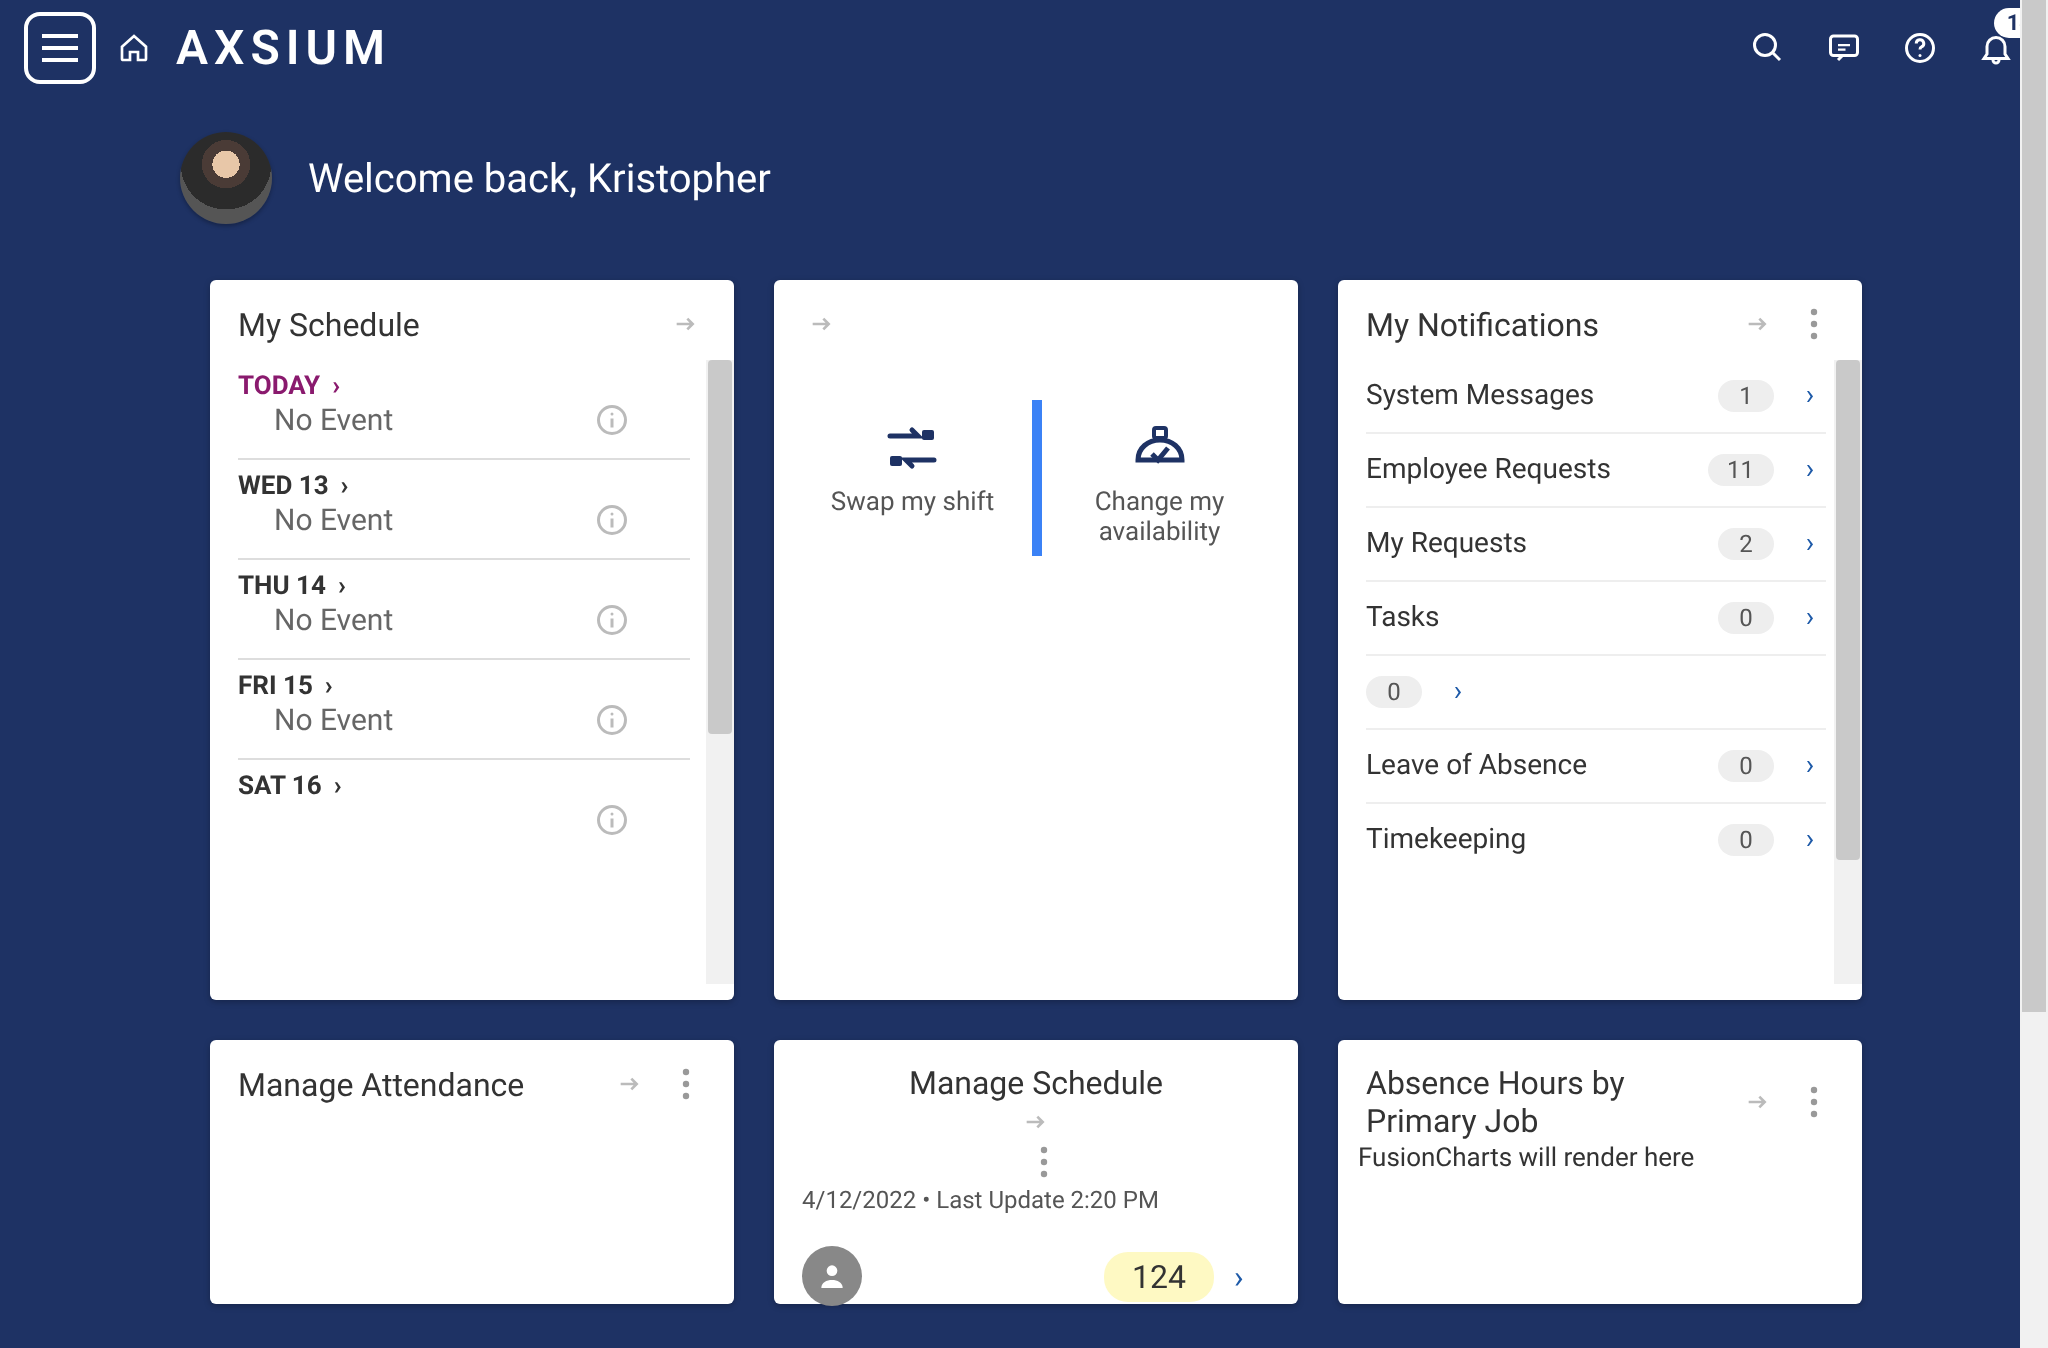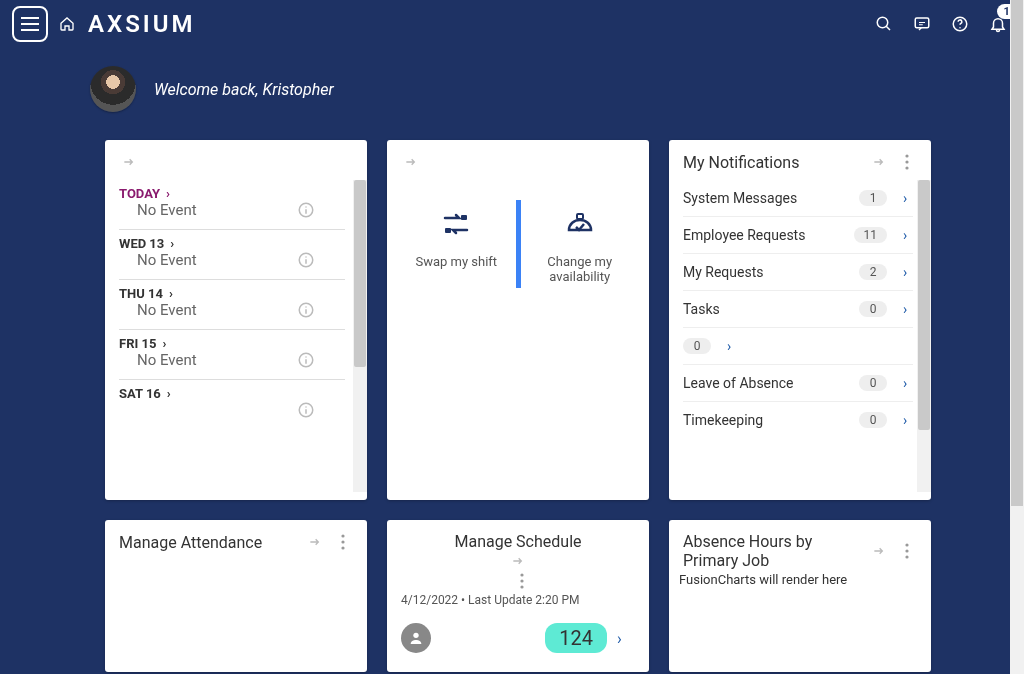--- a/index.html
+++ b/index.html
@@ -55,38 +55,38 @@
     display: flex; align-items: center;
     padding: 18px 0 18px 90px;
     color: #fff;
   }
   .avatar {
     width: 46px; height: 46px; border-radius: 50%;
     background: radial-gradient(circle at 50% 35%, #e8c7a8 0 18%, #4a3b36 18% 32%, #2b2b2b 32% 60%, #555 60% 100%);
     margin-right: 18px;
     box-shadow: 0 1px 2px rgba(0,0,0,.3);
   }
-  .welcome-text { font-size: 16px; font-weight: 400; font-style: italic; }
+  .welcome-text { font-size: 20px; font-weight: 400; }
   .grid {
     padding: 10px 90px 30px 105px;
     display: grid;
     grid-template-columns: 262px 262px 262px;
     gap: 20px;
     overflow-y: auto;
     height: calc(674px - 48px - 82px);
   }
   .card {
     background: #fff;
     border-radius: 3px;
     box-shadow: 0 1px 3px rgba(0,0,0,.25);
     display: flex; flex-direction: column;
     position: relative;
   }
   .card.tall { height: 360px; }
-  .card.short { height: 152px; }
+  .card.short { height: 132px; }
   .card-header {
     display: flex; align-items: center;
     padding: 12px 14px 8px 14px;
     font-size: 16px; color: #333;
   }
   .card-header .title { flex: 1; }
   .hdr-arrow, .hdr-dots { width: 20px; height:20px; display:flex; align-items:center; justify-content:center; color:#999; }
   .hdr-dots { margin-left: 8px; }
   .card-body { flex:1; overflow:hidden; position:relative; }
   .scroll-body { overflow-y: auto; padding: 0 6px 0 14px; }
@@ -98,21 +98,21 @@
   .sched-row { position: relative; padding: 6px 0 10px 0; border-bottom:1px solid #ddd; margin-right:4px;}
   .vscroll {
     position: absolute; right: 0; top: 40px; bottom: 8px; width: 14px;
     background: #f1f1f1;
   }
   .vscroll-thumb { position:absolute; left:1px; right:1px; top:0; height: 60%; background:#c9c9c9; border-radius:2px;}
   .manage-tiles {
     display:flex; justify-content:center; gap: 0; padding: 20px 10px;
   }
   .mtile {
-    flex:1; display:flex; flex-direction:column; align-items:center; gap:10px;
+    flex:1; display:flex; flex-direction:column; align-items:center; 
     color:#555; font-size:13px; text-align:center; padding: 4px 6px;
     cursor:pointer;
   }
   .mtile + .mtile { border-left: 5px solid #3b82f6; }
   .mtile .ico { width:40px; height:40px; display:flex; align-items:center; justify-content:center; color:#1e3264;}
   .notif-list { padding: 0 6px 0 14px; }
   .notif-row {
     display:flex; align-items:center; border-bottom:1px solid #eee;
     padding: 10px 0; font-size: 14px; color:#333;
   }
@@ -126,21 +126,21 @@
   .chart-placeholder { font-size: 13px; color:#333; padding: 0 10px;}
   .ms-body { padding: 10px 14px; }
   .ms-starting { font-size:14px; color:#333; margin-bottom:8px;}
   .ms-row { display:flex; align-items:center; gap:10px;}
   .ms-roundicon {
     width:30px; height:30px; border-radius:50%; background:#888; color:#fff;
     display:flex; align-items:center; justify-content:center; font-size:14px;
   }
   .ms-spacer { flex:1;}
   .ms-count {
-    background:#5eead4; color:#333; border-radius:12px; padding:3px 14px; font-size:20px;
+    background:#fef9c3; color:#333; border-radius:12px; padding:3px 14px; font-size:16px;
   }
   .ms-chev { color:#1e5aa8; width:18px;}
   svg { display:block; }
   .page-scroll {
     position:absolute; right:0; top:0; bottom:0; width:14px; background:#f1f1f1;
   }
   .page-scroll-thumb {
     position:absolute; left:1px; right:1px; top:0; height:75%; background:#c9c9c9;
   }
 </style>
@@ -191,20 +191,21 @@
 
 <div class="welcome-row">
   <div class="avatar"></div>
   <div class="welcome-text">Welcome back, Kristopher</div>
 </div>
 
 <div class="grid">
 
   <div class="card tall">
     <div class="card-header">
+      <div class="title">My Schedule</div>
       <div class="hdr-arrow">
         <svg width="16" height="16" viewBox="0 0 24 24">
             <path d="M5 12h12M13 8l4 4-4 4" fill="none" stroke="#bbb" stroke-width="2"></path>
           </svg>
       </div>
     </div>
     <div class="card-body scroll-body" style="padding-right:18px;">
       <div class="sched-row">
         <div class="sched-label today">
             <span>TODAY</span>

